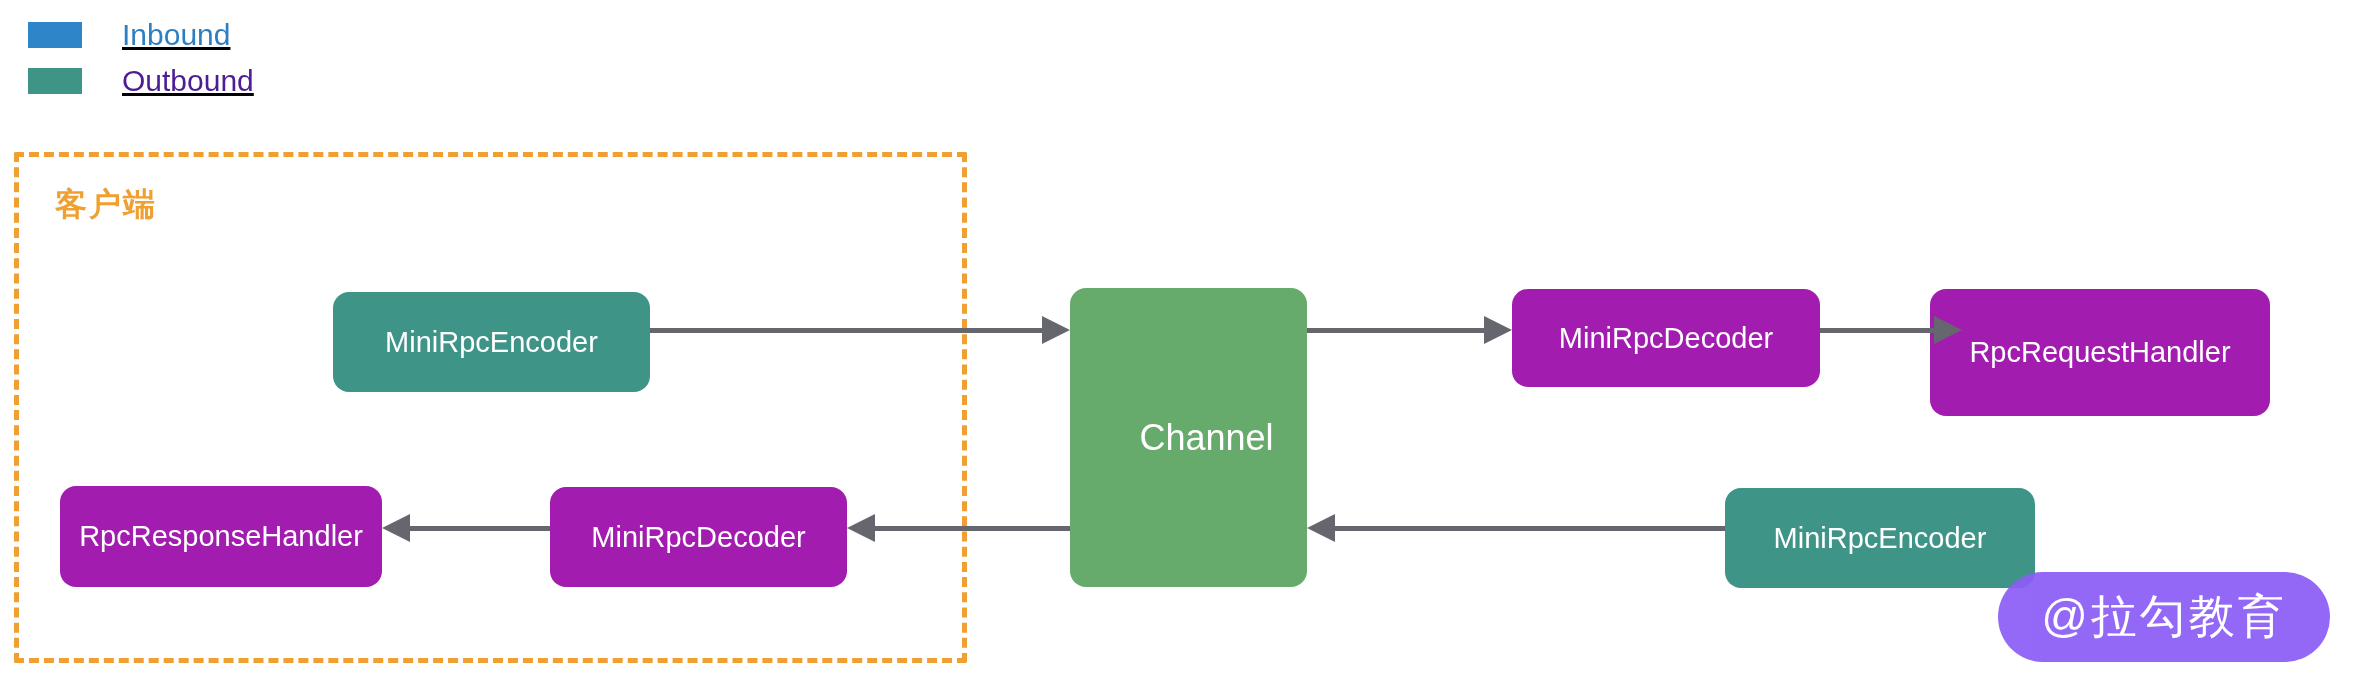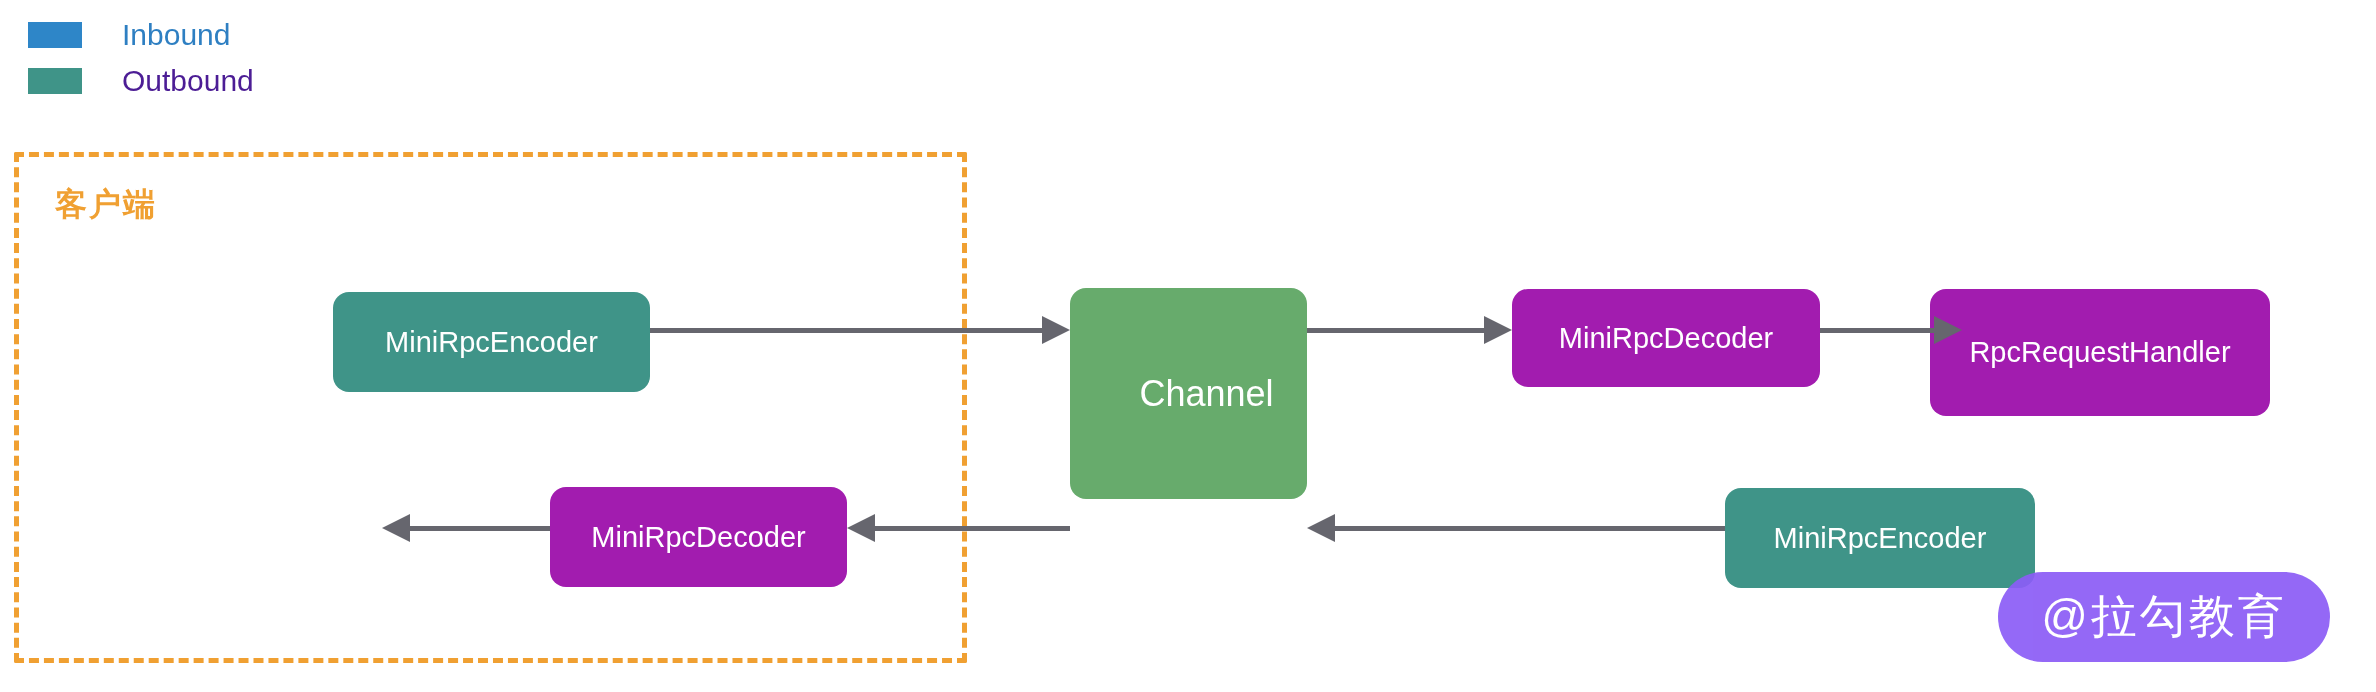--- a/index.html
+++ b/index.html
@@ -6,21 +6,21 @@
   .canvas {
     position: relative;
     width: 2376px;
     height: 692px;
     background: #ffffff;
     font-family: "Liberation Sans", "DejaVu Sans", sans-serif;
     overflow: hidden;
   }
 
   
-  .legend { position: absolute; left: 28px; top: 14px; }
+  .legend { position: absolute; left: 28px; top: 14px; text-decoration: underline; }
   .legend-row { display: flex; align-items: center; height: 42px; margin-bottom: 4px; }
   .swatch { width: 54px; height: 26px; display: inline-block; }
   .swatch.inbound  { background: #2e86c8; }
   .swatch.outbound { background: #3f9488; }
   .legend-label { margin-left: 40px; font-size: 30px; font-weight: 500; }
   .legend-label.inbound-text  { color: #2e7fc2; }
   .legend-label.outbound-text { color: #4c1d95; text-align: right; }
 
   
   .region {
@@ -53,21 +53,21 @@
     font-size: 29px;
     font-weight: 500;
     box-sizing: border-box;
     margin-top: 10px;
   }
   .node.inbound  { background: #a21caf; }
   .node.outbound { background: #3f9488; }
   .node.channel  { background: #67ab6c; font-size: 36px; }
 
   .node.client-encoder       { left: 333px;  top: 282px; width: 317px; height: 100px; }
-  .node.channel              { left: 1070px; top: 278px; width: 237px; height: 211px; padding-left: 36px; }
+  .node.channel              { left: 1070px; top: 278px; width: 237px; height: 299px; padding-left: 36px; }
   .node.server-decoder       { left: 1512px; top: 279px; width: 308px; height: 98px; }
   .node.rpc-request-handler  { left: 1930px; top: 279px; width: 340px; height: 127px; }
   .node.rpc-response-handler { left: 60px;   top: 476px; width: 322px; height: 101px; }
   .node.client-decoder       { left: 550px;  top: 477px; width: 297px; height: 100px; }
   .node.server-encoder       { left: 1725px; top: 478px; width: 310px; height: 100px; }
 
   
   .arrow-line {
     position: absolute;
     height: 5px;
@@ -123,20 +123,21 @@
   </div>
 
   <div class="region client">
     <span class="region-label at-left">客户端</span>
   </div>
 
   <div class="node outbound client-encoder">MiniRpcEncoder</div>
   <div class="node channel">Channel</div>
   <div class="node inbound server-decoder">MiniRpcDecoder</div>
   <div class="node inbound rpc-request-handler">RpcRequestHandler</div>
+  <div class="node inbound rpc-response-handler">RpcResponseHandler</div>
   <div class="node inbound client-decoder">MiniRpcDecoder</div>
   <div class="node outbound server-encoder">MiniRpcEncoder</div>
 
   <div>
     <div class="arrow-line" style="left:650px; top:328px; width:394px;"></div>
     <div class="head-right" style="left:1042px; top:316px;"></div>
   </div>
   <div>
     <div class="arrow-line" style="left:1307px; top:328px; width:179px;"></div>
     <div class="head-right" style="left:1484px; top:316px;"></div>

